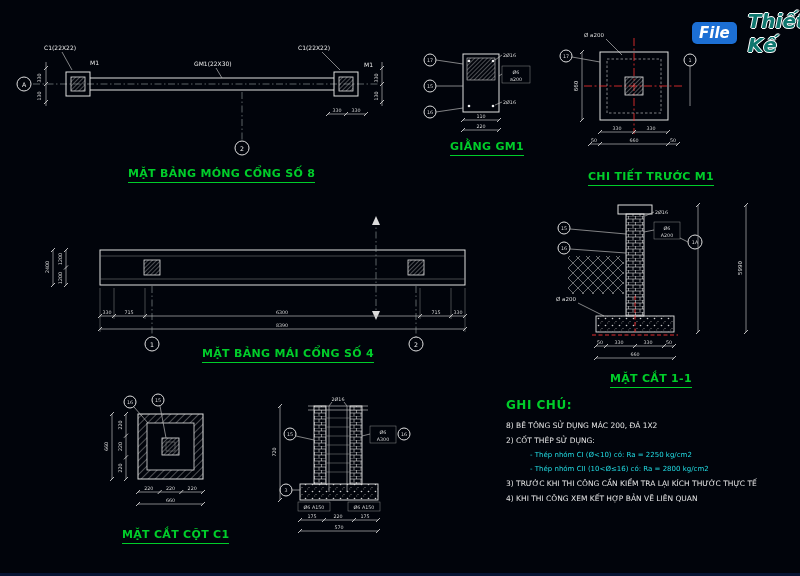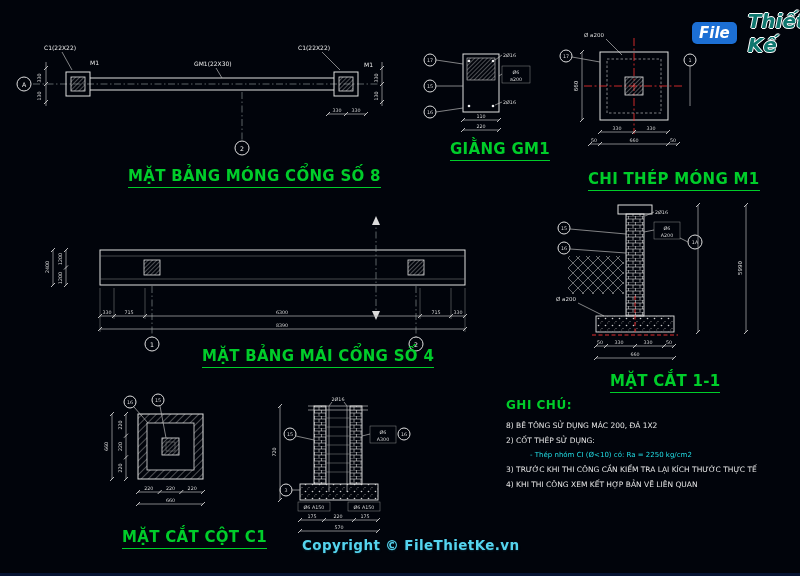--- a/index.html
+++ b/index.html
@@ -13,21 +13,21 @@
   .s3{stroke:#8d8d8d;stroke-width:0.5;fill:none}
   .cl{stroke:#9aa4a4;stroke-width:0.6;fill:none;stroke-dasharray:7 2.5 1.5 2.5}
   .clred{stroke:#ff3434;stroke-width:0.8;fill:none;stroke-dasharray:8 2.5 2 2.5}
   .redd{stroke:#ff3434;stroke-width:0.9;fill:none;stroke-dasharray:4 2.5}
   text.dim{font-size:5.5px;fill:#dedede}
   text.dims{font-size:4.8px;fill:#d6d6d6}
   text.lbl{font-size:6px;fill:#ebebeb}
   text.axis{font-size:6.2px;fill:#f0f0f0}
   .tick{stroke:#cfcfcf;stroke-width:0.9;fill:none}
   .arr{fill:#dcdcdc}
-  .title{position:absolute;color:#00cd2a;font-weight:bold;font-size:15px;letter-spacing:.3px;
+  .title{position:absolute;color:#00cd2a;font-weight:bold;font-size:11px;letter-spacing:.3px;
          border-bottom:1.5px solid #00cd2a;padding-bottom:2px;white-space:nowrap}
   .notes{position:absolute;left:506px;top:398px;width:292px}
   .notes-title{color:#00cd2a;font-weight:bold;font-size:12px;margin-bottom:9px;letter-spacing:.5px}
   .note{color:#e6e6e6;font-size:7.5px;margin-bottom:6px;white-space:nowrap}
   .note.sub{color:#22dde4;margin-left:24px;font-size:7px}
   .logo{position:absolute;left:692px;top:9px;display:flex;align-items:center;font-style:italic;font-weight:bold}
   .logo-file{background:#1c6fd4;color:#fff;padding:2px 7px;border-radius:5px;font-size:15px;box-shadow:0 1px 2px #000}
   .logo-brand{color:#0f766e;font-size:20px;margin-left:11px;
               text-shadow:-1px 0 #fff,1px 0 #fff,0 -1px #fff,0 1px #fff}
   .logo-vn{color:#ffd840;font-size:11px;margin-left:2px}
@@ -165,21 +165,21 @@
   <line x1="52" y1="106" x2="120" y2="106" class="s2"></line>
   <path class="tick" d="M50 108 l4 -4 M84 108 l4 -4 M118 108 l4 -4"></path>
   <text x="69" y="103.5" class="dims" text-anchor="middle">330</text>
   <text x="103" y="103.5" class="dims" text-anchor="middle">330</text>
   <line x1="42" y1="118" x2="130" y2="118" class="s2"></line>
   <path class="tick" d="M40 120 l4 -4 M50 120 l4 -4 M118 120 l4 -4 M128 120 l4 -4"></path>
   <text x="46" y="115.5" class="dims" text-anchor="middle">50</text>
   <text x="86" y="115.5" class="dims" text-anchor="middle">660</text>
   <text x="125" y="115.5" class="dims" text-anchor="middle">50</text>
 </svg>
-<div class="title" style="left:588px;top:170px">CHI THÉP MÓNG M1</div>
+<div class="title" style="left:588px;top:170px">CHI TIẾT TRƯỚC M1</div>
 
 <svg class="draw" style="left:40px;top:198px" width="465" height="162" viewBox="0 0 465 162">
   <rect x="60" y="52" width="365" height="35" class="s1"></rect>
   <line x1="60" y1="58" x2="425" y2="58" class="s3"></line>
   <line x1="60" y1="81" x2="425" y2="81" class="s3"></line>
   <rect x="104" y="62" width="16" height="15" fill="url(#hatch2)" stroke="#e0e0e0" stroke-width="0.8"></rect>
   <rect x="368" y="62" width="16" height="15" fill="url(#hatch2)" stroke="#e0e0e0" stroke-width="0.8"></rect>
   <line x1="26" y1="52" x2="26" y2="87" class="s2"></line>
   <path class="tick" d="M24 54 l4 -4 M24 71.5 l4 -4 M24 89 l4 -4"></path>
   <text transform="rotate(-90 22 61)" x="22" y="61" class="dims" text-anchor="middle">1200</text>
@@ -351,25 +351,25 @@
   <line x1="38" y1="139" x2="116" y2="139" class="s2"></line>
   <path class="tick" d="M36 141 l4 -4 M114 141 l4 -4"></path>
   <text x="77" y="136.5" class="dims" text-anchor="middle">570</text>
 </svg>
 
 <div class="notes">
   <div class="notes-title">GHI CHÚ:</div>
   <div class="note">8)  BÊ TÔNG SỬ DỤNG MÁC 200, ĐÁ 1X2</div>
   <div class="note">2)  CỐT THÉP SỬ DỤNG:</div>
   <div class="note sub">-  Thép nhóm CI  (Ø&lt;10) có:  Ra = 2250 kg/cm2</div>
+  <div class="note sub">-  Thép nhóm CII (10&lt;Ø≤16) có:  Ra = 2800 kg/cm2</div>
   <div class="note">3)  TRƯỚC KHI THI CÔNG CẦN KIỂM TRA LẠI KÍCH THƯỚC THỰC TẾ</div>
   <div class="note">4)  KHI THI CÔNG XEM KẾT HỢP BẢN VẼ LIÊN QUAN</div>
 </div>
 
 <div class="logo">
   <span class="logo-file">File</span>
   <span class="logo-brand">Thiết Kế</span>
   <span class="logo-vn">.vn</span>
 </div>
-<div class="copyright">Copyright © FileThietKe.vn</div>
 <div class="bottom-strip"></div>
 
 </div>
 
 </body></html>

